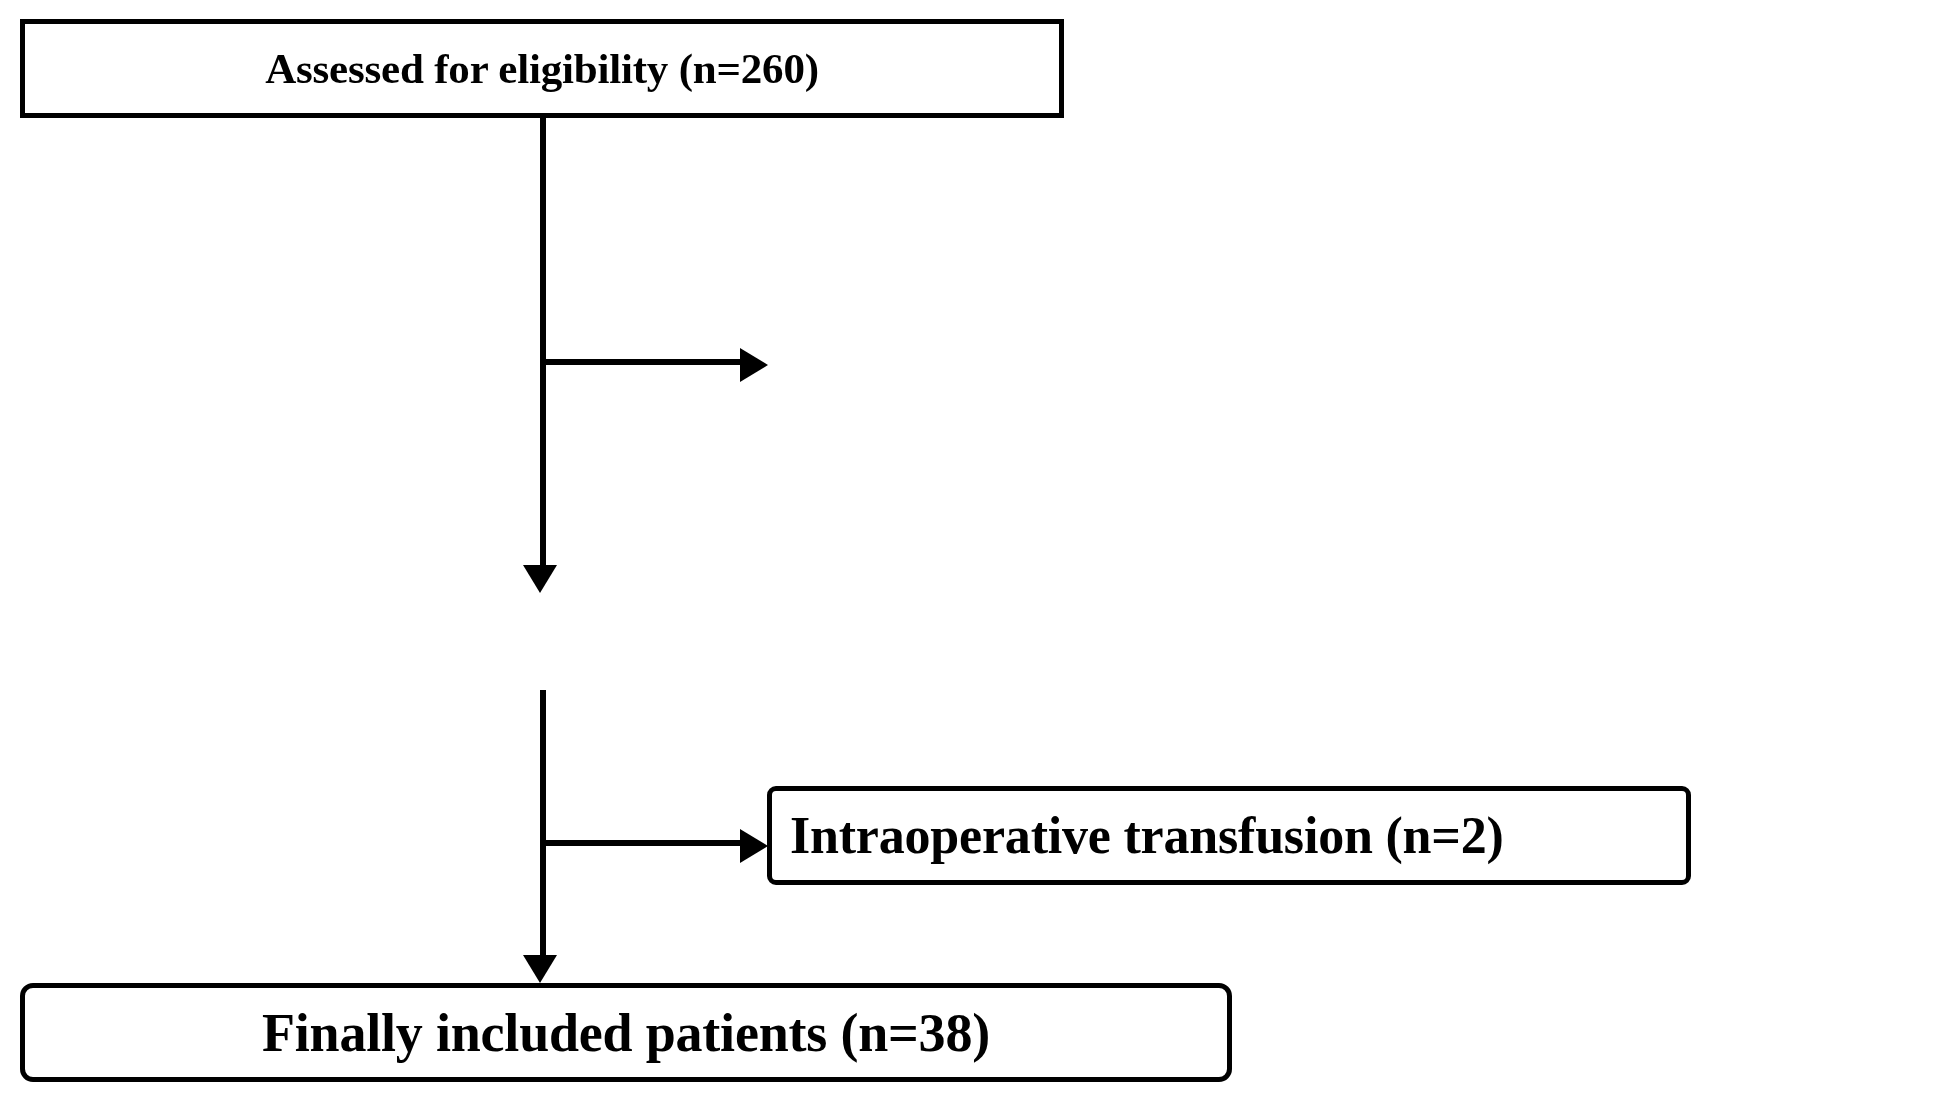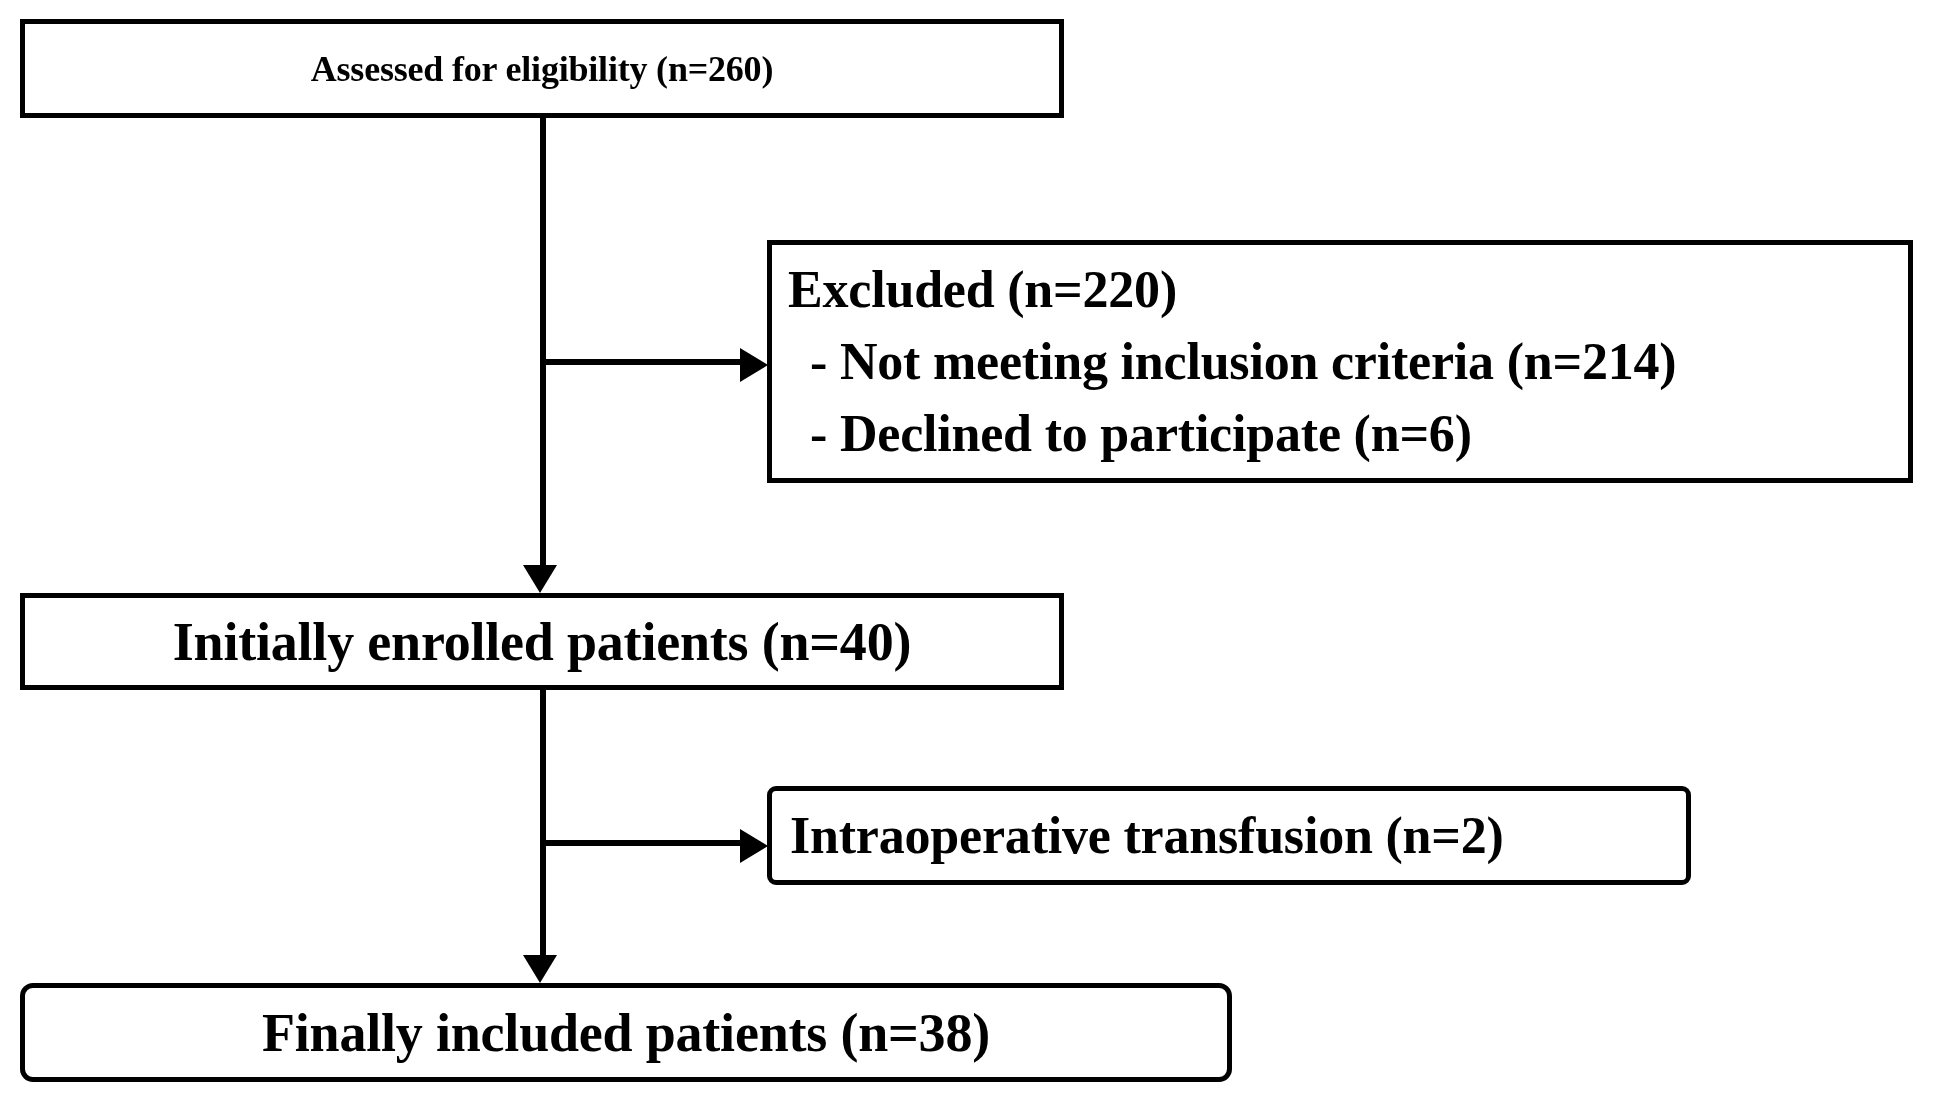--- a/index.html
+++ b/index.html
@@ -32,21 +32,21 @@
   .node-text {
     font-weight: bold;
     color: #000000;
     white-space: nowrap;
     letter-spacing: -0.2px;
   }
   
   #box-assessed {
     left: 20px;  top: 19px;  width: 1044px; height: 99px;
   }
-  #box-assessed .node-text { font-size: 36px; }
+  #box-assessed .node-text { font-size: 43px; }
 
   #box-excluded {
     left: 767px; top: 240px; width: 1146px; height: 243px;
     align-items: flex-start;
     padding: 6px 0 6px 16px;
   }
   #box-excluded .node-text {
     font-size: 52px;
     line-height: 72px;
   }
@@ -116,29 +116,21 @@
   <div class="node-box centered" id="box-assessed">
     <span class="node-text">Assessed for eligibility (n=260)</span>
   </div>
 
   <div class="conn-v" id="trunk-1"></div>
   <div class="arrowhead-down" id="arrow-1-head"></div>
 
   <div class="conn-h" id="branch-1"></div>
   <div class="arrowhead-right" id="branch-1-head"></div>
 
-  <div class="node-box" id="box-excluded">
-    <span class="node-text">Excluded (n=220)</span>
-    <span class="node-text indent">- Not meeting inclusion criteria (n=214)</span>
-    <span class="node-text indent">- Declined to participate (n=6)</span>
-  </div>
 
-  <div class="node-box centered" id="box-enrolled">
-    <span class="node-text">Initially enrolled patients (n=40)</span>
-  </div>
 
   <div class="conn-v" id="trunk-2"></div>
   <div class="arrowhead-down" id="arrow-2-head"></div>
 
   <div class="conn-h" id="branch-2"></div>
   <div class="arrowhead-right" id="branch-2-head"></div>
 
   <div class="node-box" id="box-transfusion">
     <span class="node-text">Intraoperative transfusion (n=2)</span>
   </div>

